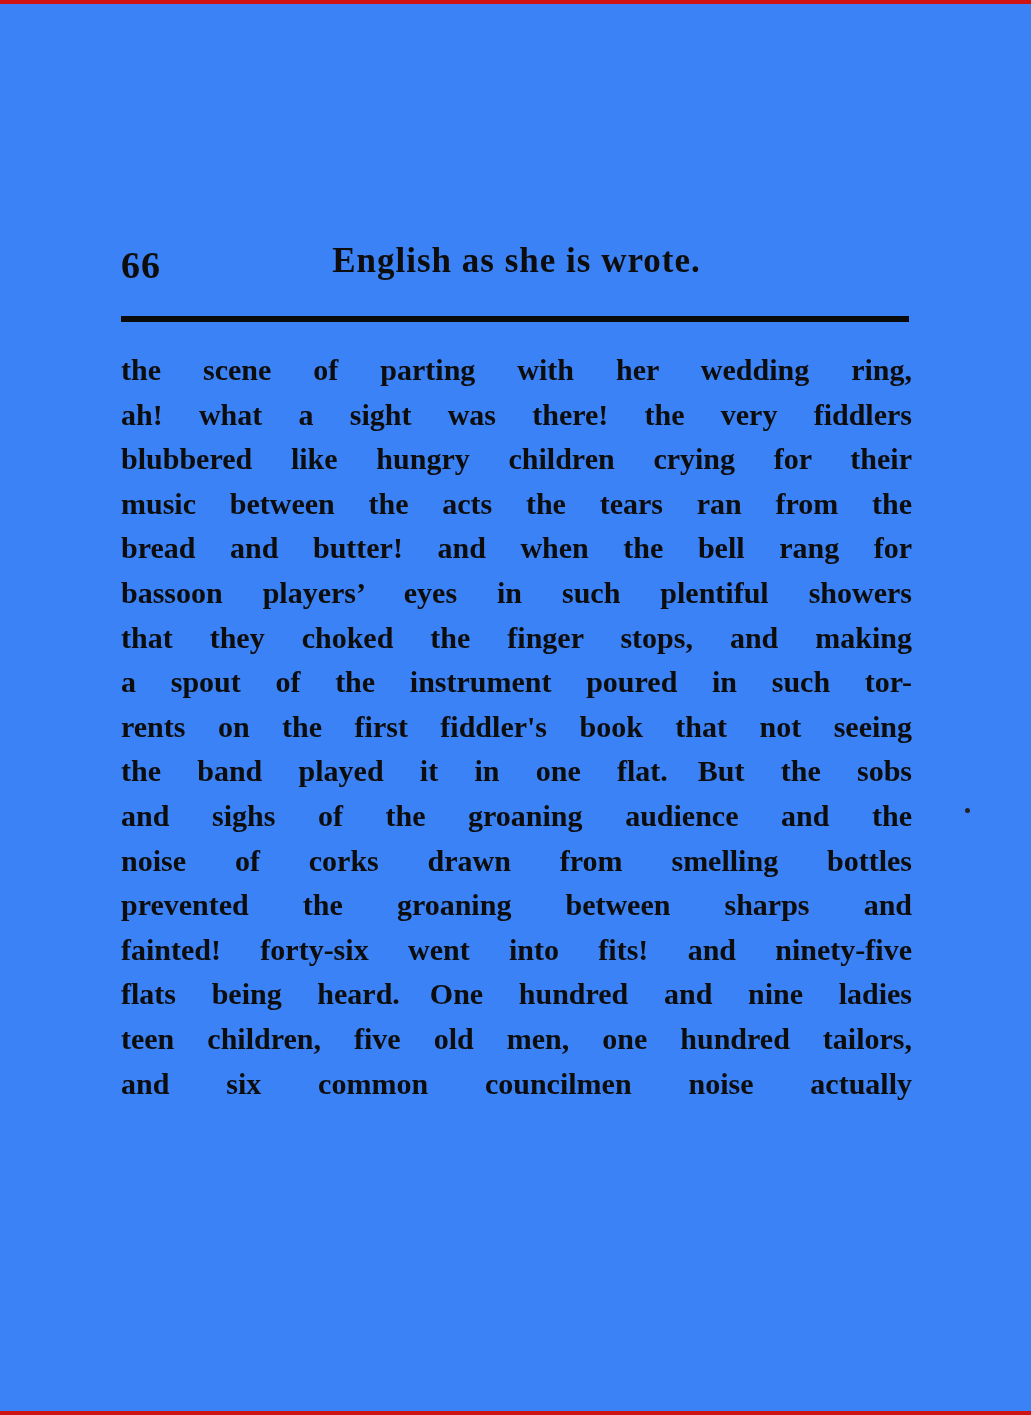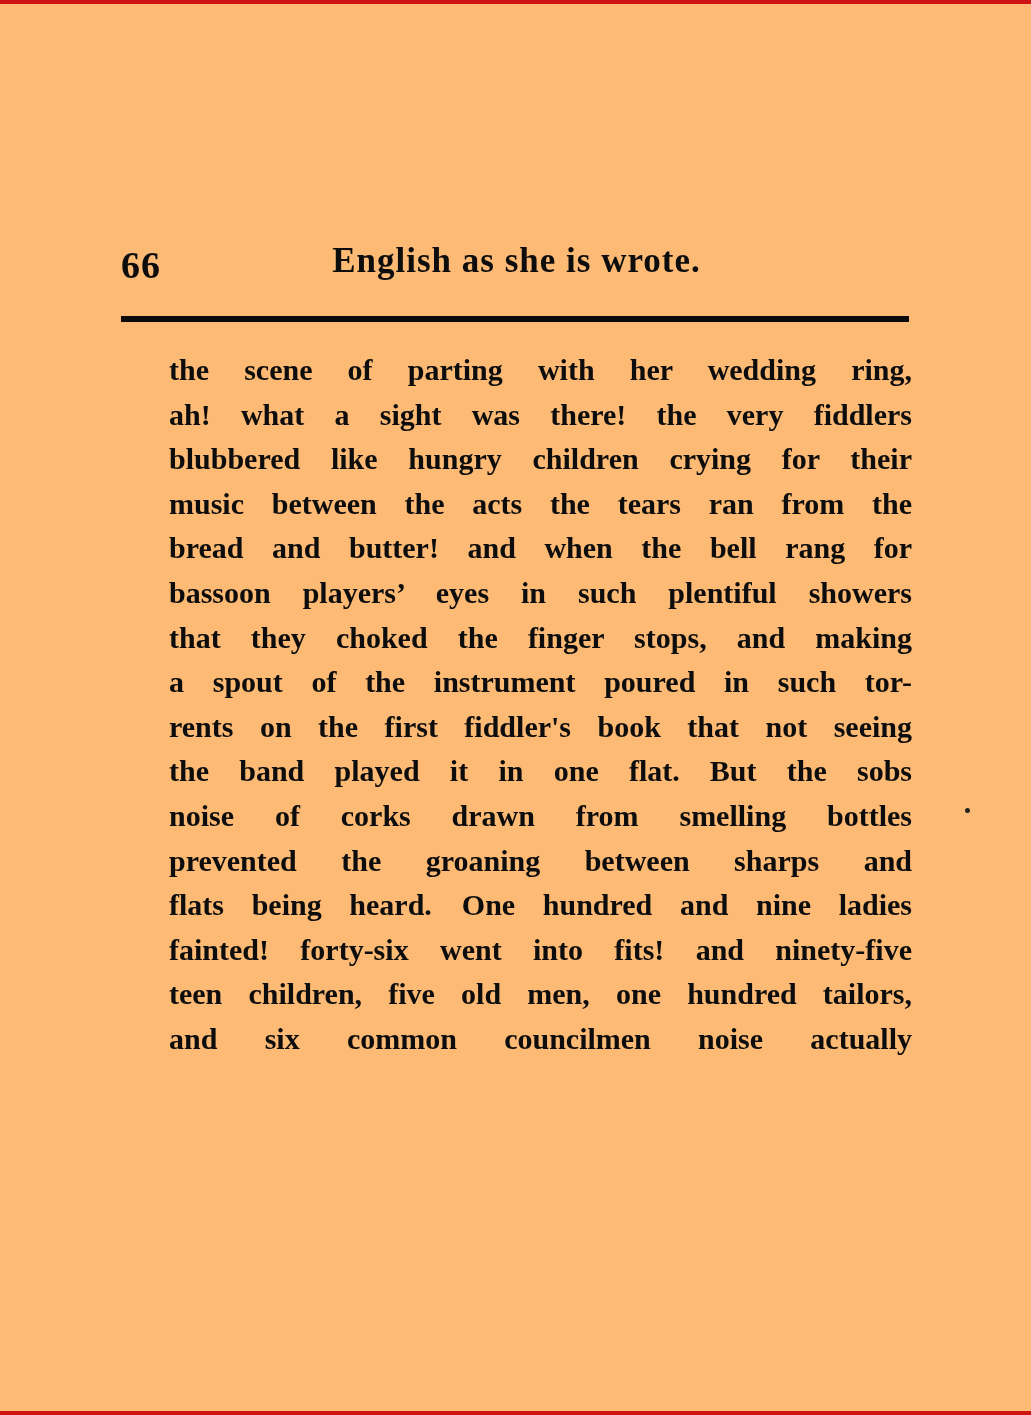--- a/index.html
+++ b/index.html
@@ -1,21 +1,21 @@
 <!DOCTYPE html>
 <html><head>
 <meta charset="utf-8">
 <style>
   * { margin: 0; padding: 0; box-sizing: border-box; }
   html, body { background: #ffffff; }
   .page {
     position: relative;
     width: 1031px;
     height: 1415px;
-    background: #fdba74;
+    background: #3b82f6;
     overflow: hidden;
     font-family: "Liberation Serif", "DejaVu Serif", serif;
     color: #0d0d0d;
     padding-left: 34px;
   }
   .edge-line {
     position: absolute;
     left: 0;
     width: 100%;
     height: 4px;
@@ -70,21 +70,20 @@
     width: 791px;
   }
   .line {
     font-size: 30px;
     font-weight: 700;
     line-height: 44.6px;
     height: 44.6px;
     text-align: justify;
     text-align-last: justify;
     overflow: hidden;
-    margin-left: 48px;
   }
   .margin-speck {
     position: absolute;
     top: 808px;
     left: 844px;
     width: 5px;
     height: 5px;
     border-radius: 50%;
     background: #222222;
   }
@@ -108,23 +107,24 @@
       <div class="line">the scene of parting with her wedding ring,</div>
       <div class="line">ah! what a sight was there! the very fiddlers</div>
       <div class="line">blubbered like hungry children crying for their</div>
       <div class="line">music between the acts the tears ran from the</div>
       <div class="line">bread and butter! and when the bell rang for</div>
       <div class="line">bassoon players’ eyes in such plentiful showers</div>
       <div class="line">that they choked the finger stops, and making</div>
       <div class="line">a spout of the instrument poured in such tor-</div>
       <div class="line">rents on the first fiddler's book that not seeing</div>
       <div class="line">the band played it in one flat. But the sobs</div>
+      <div class="line">and sighs of the groaning audience and the</div>
       <div class="line">noise of corks drawn from smelling bottles</div>
       <div class="line">prevented the groaning between sharps and</div>
+      <div class="line">fainted! forty-six went into fits! and ninety-five</div>
       <div class="line">flats being heard. One hundred and nine ladies</div>
-      <div class="line">fainted! forty-six went into fits! and ninety-five</div>
       <div class="line">teen children, five old men, one hundred tailors,</div>
       <div class="line">and six common councilmen noise actually</div>
     </div>
 
     <div class="margin-speck"></div>
   </div>
 </div>
 
 </body></html>

